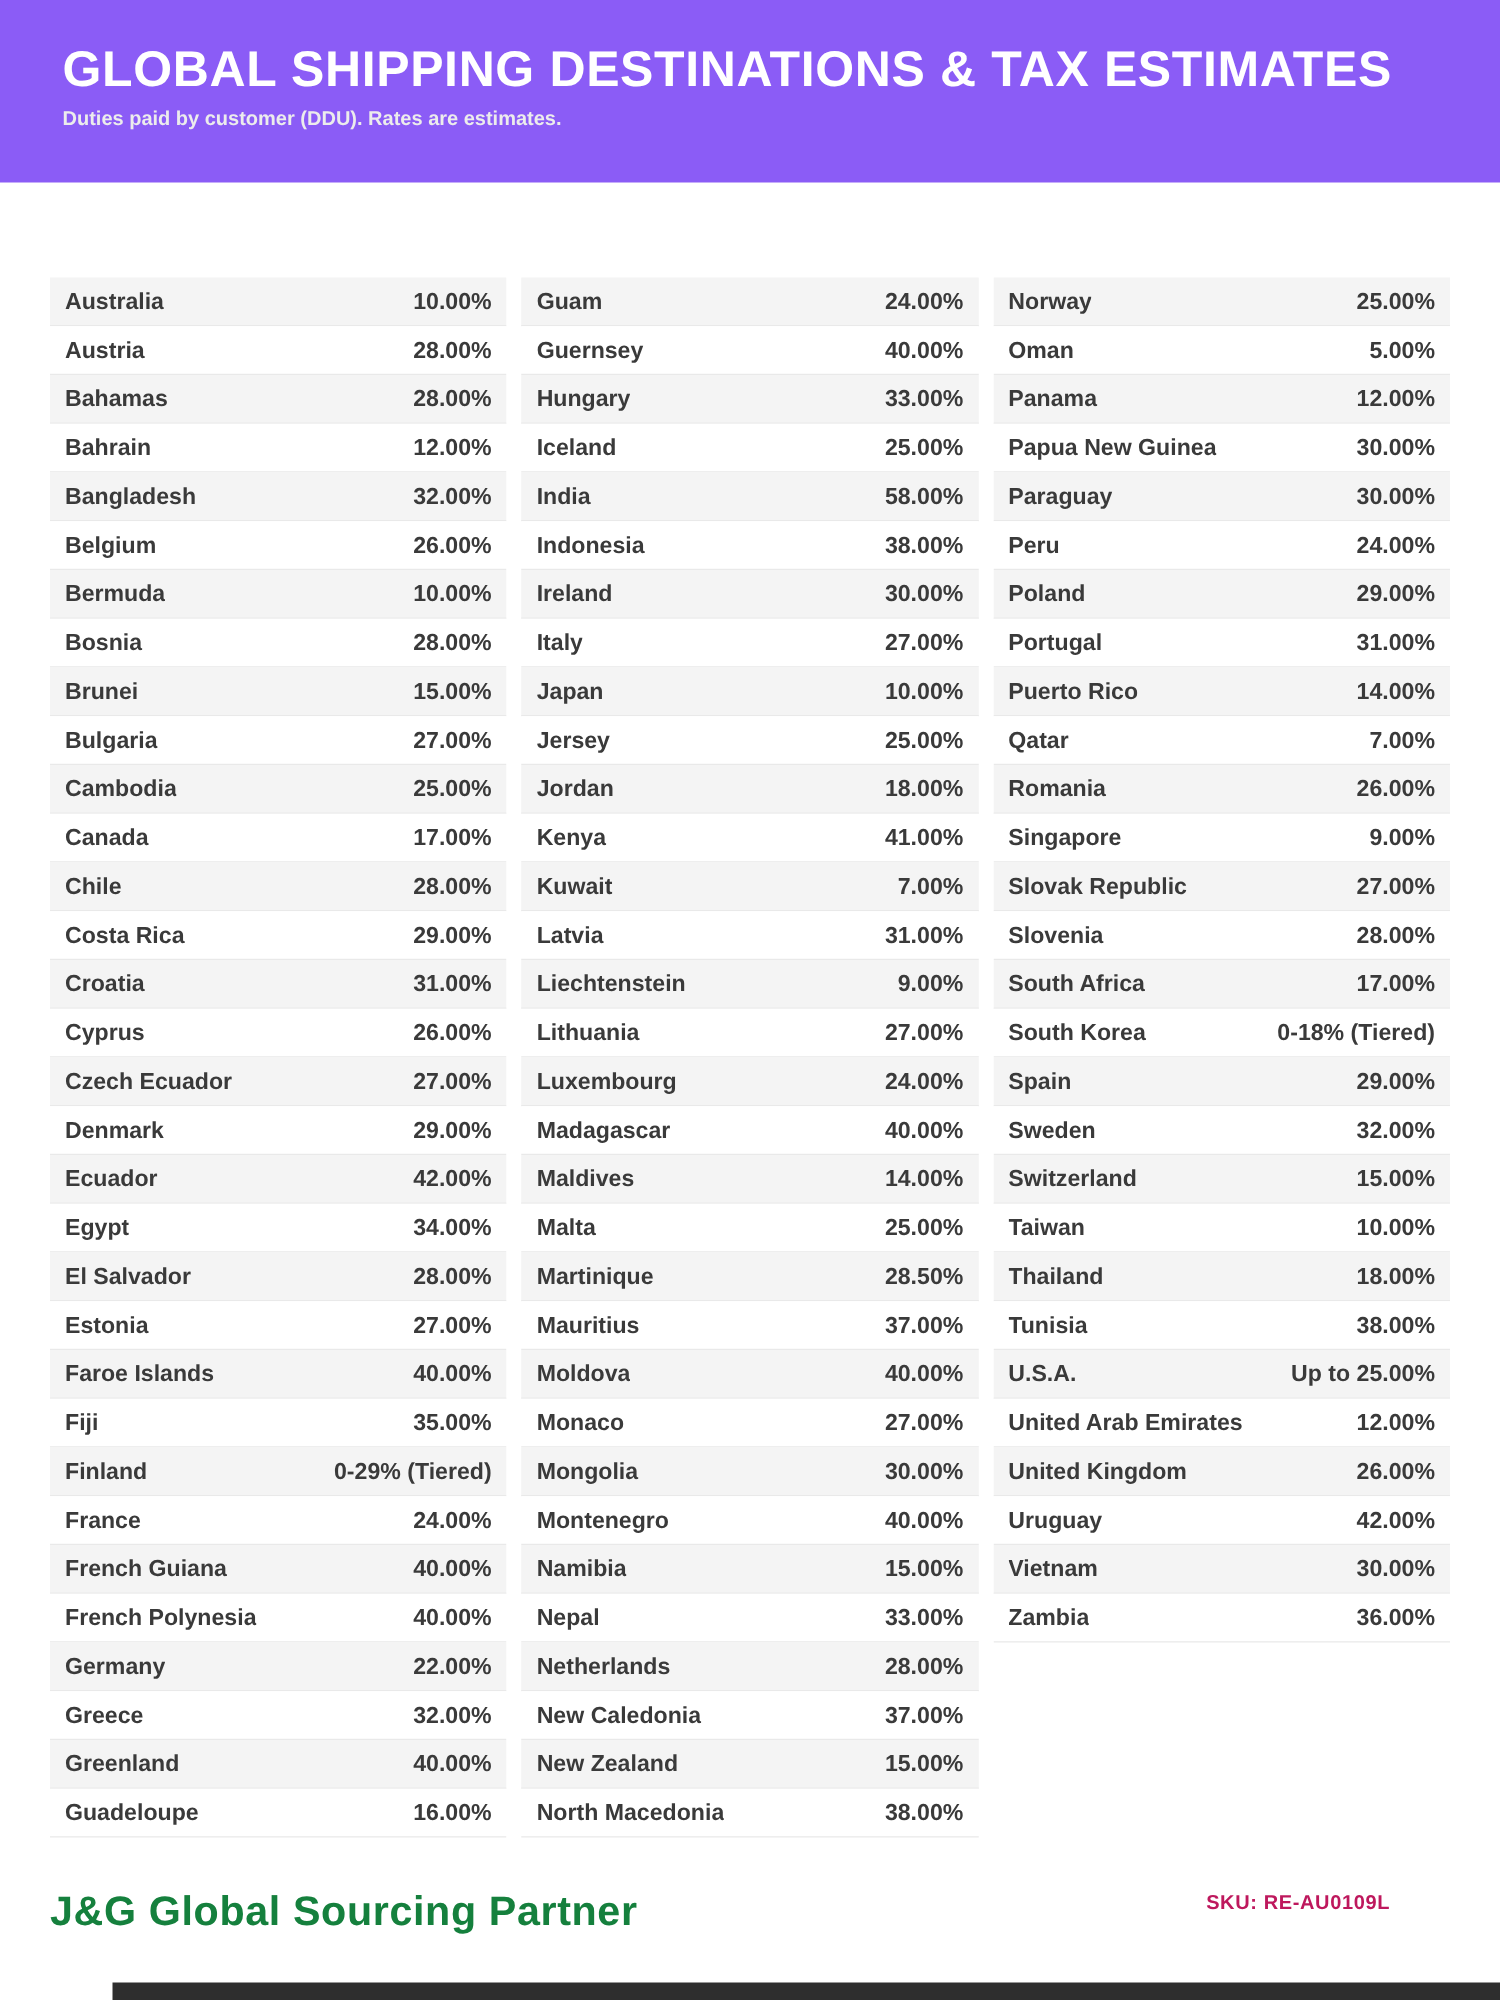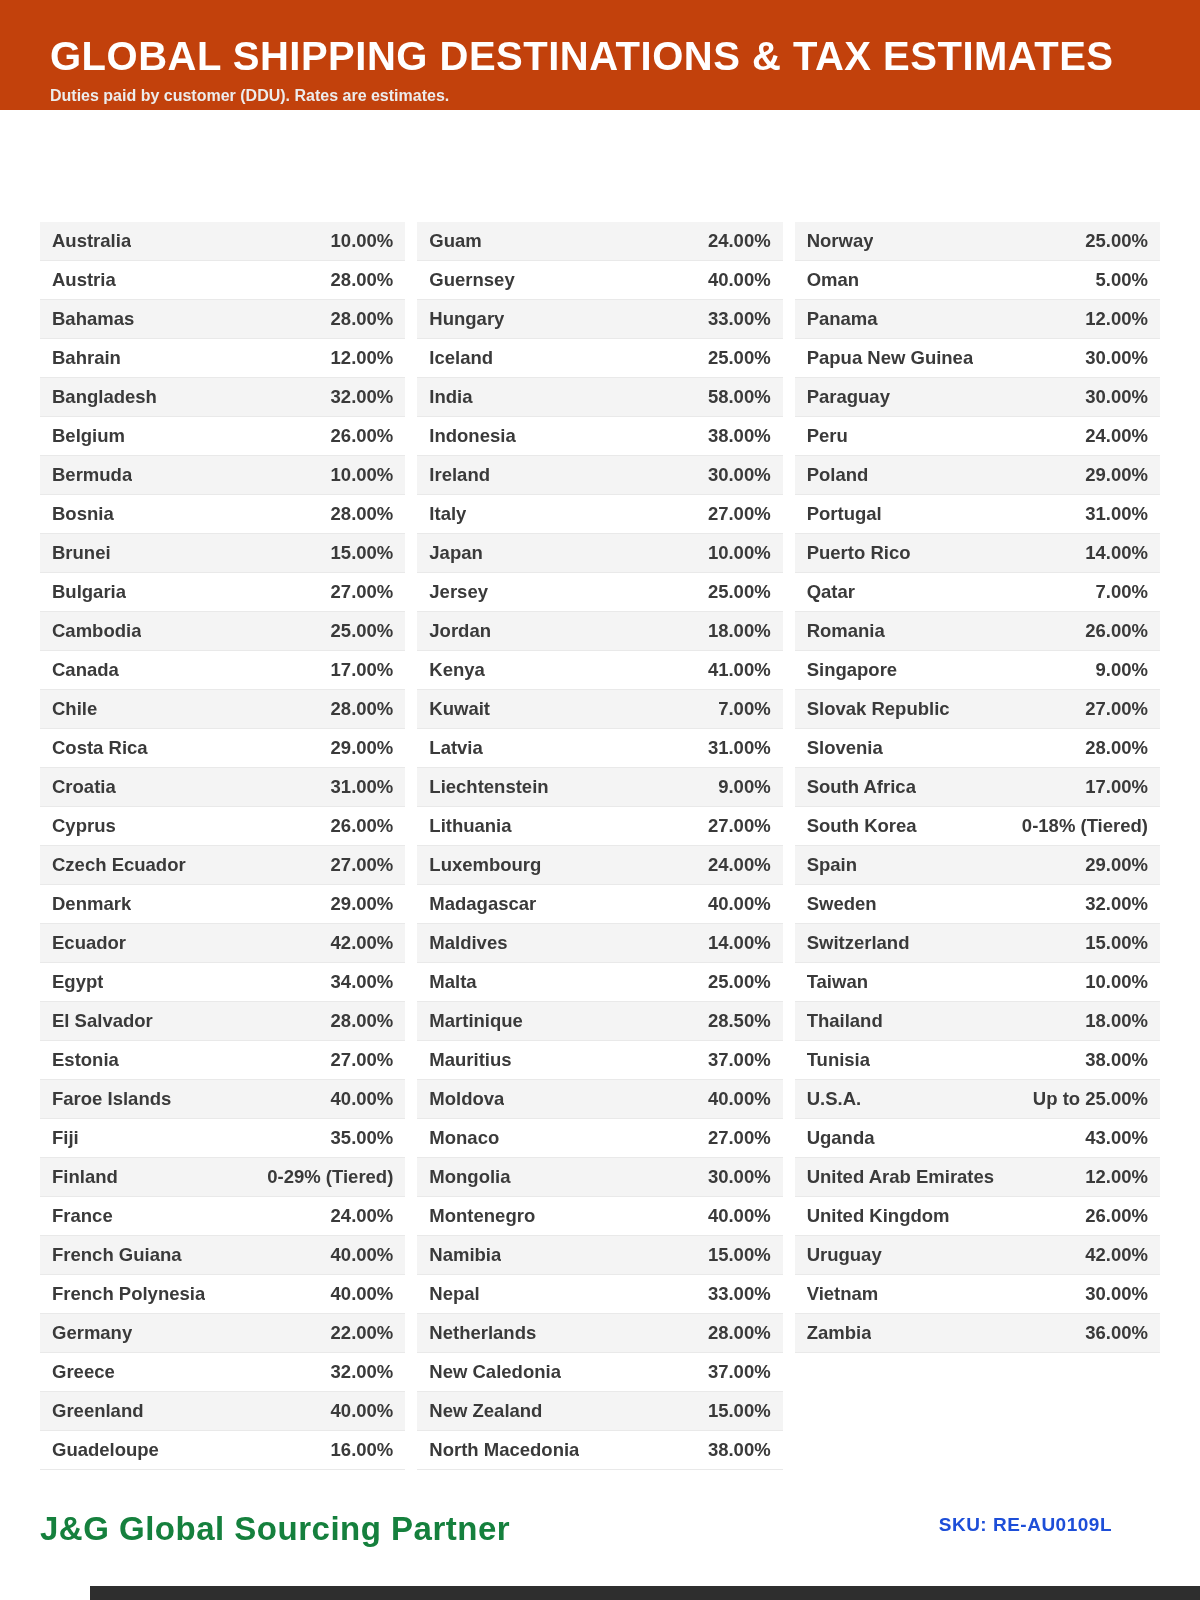--- a/index.html
+++ b/index.html
@@ -10,22 +10,22 @@
     width: 1200px;
     height: 1600px;
     position: relative;
     background: #ffffff;
     font-family: "Liberation Sans", sans-serif;
     overflow: hidden;
   }
   .header {
     position: absolute;
     top: 0; left: 0; right: 0;
-    height: 110px;
-    background: #c2410c;
+    height: 146px;
+    background: #8b5cf6;
     box-sizing: border-box;
     padding: 34px 30px 0 50px;
   }
   .header .title {
     color: #ffffff;
     font-size: 40px;
     font-weight: 800;
     letter-spacing: 0.5px;
     line-height: 1.1;
     white-space: nowrap;
@@ -82,22 +82,22 @@
     top: 1510px;
     color: #15803d;
     font-size: 33px;
     font-weight: 800;
     letter-spacing: 0.5px;
   }
   .footer-sku {
     position: absolute;
     right: 88px;
     top: 1514px;
-    color: #1d4ed8;
-    font-size: 19px;
+    color: #be185d;
+    font-size: 16px;
     font-weight: 700;
     letter-spacing: 0.5px;
   }
   .bottom-strip {
     position: absolute;
     left: 90px;
     right: 0;
     bottom: 0;
     height: 14px;
     background: #2e2e2e;
@@ -459,24 +459,20 @@
       </div>
       <div class="row">
         <span class="country">Tunisia</span>
         <span class="rate">38.00%</span>
       </div>
       <div class="row">
         <span class="country">U.S.A.</span>
         <span class="rate">Up to 25.00%</span>
       </div>
       <div class="row">
-        <span class="country">Uganda</span>
-        <span class="rate">43.00%</span>
-      </div>
-      <div class="row">
         <span class="country">United Arab Emirates</span>
         <span class="rate">12.00%</span>
       </div>
       <div class="row">
         <span class="country">United Kingdom</span>
         <span class="rate">26.00%</span>
       </div>
       <div class="row">
         <span class="country">Uruguay</span>
         <span class="rate">42.00%</span>

